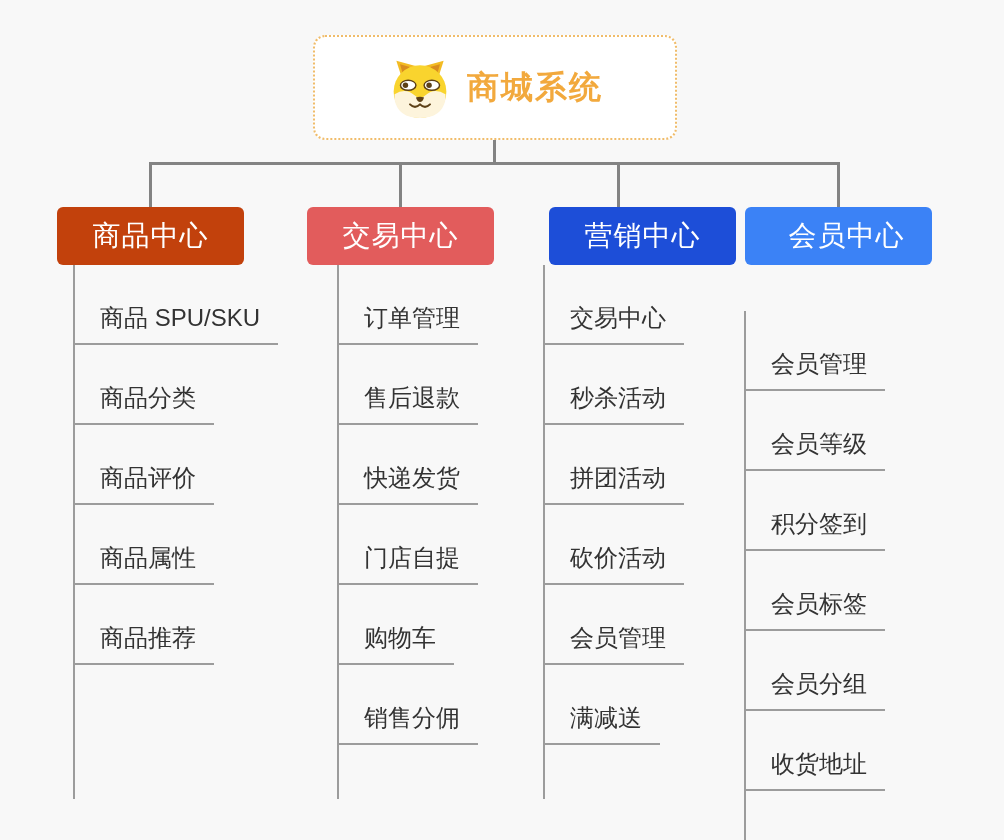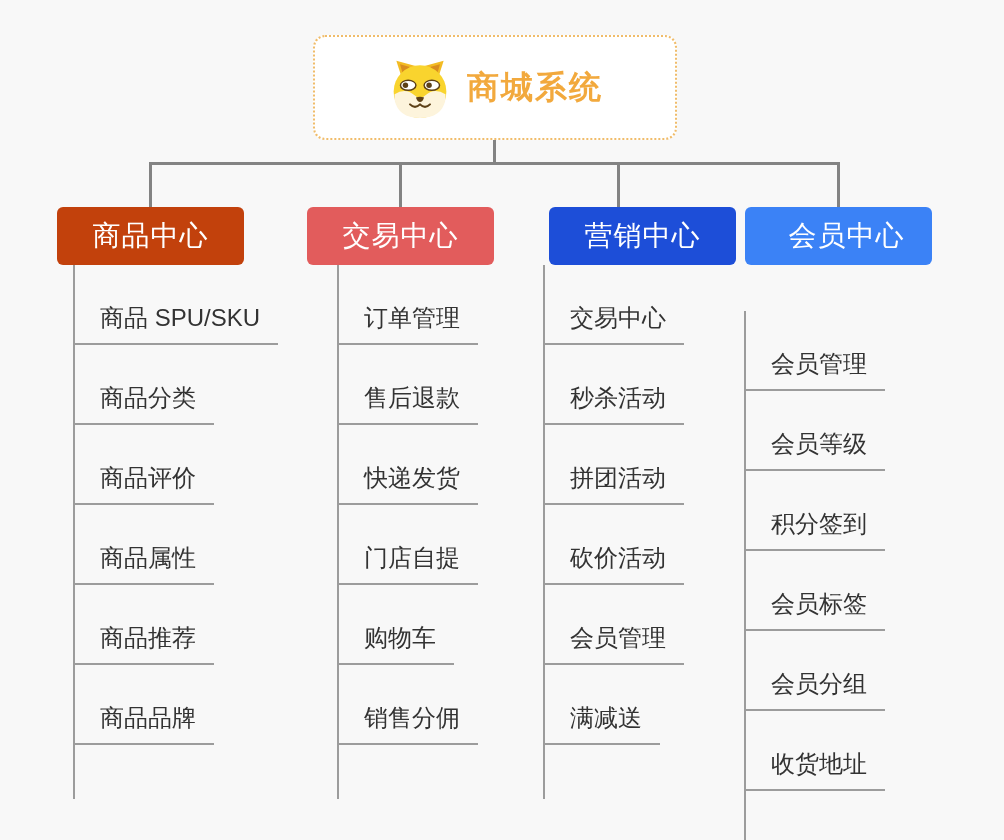--- a/index.html
+++ b/index.html
@@ -101,23 +101,20 @@
       </div>
     <div class="item-row">
         <span class="item-label">商品评价</span>
       </div>
     <div class="item-row">
         <span class="item-label">商品属性</span>
       </div>
     <div class="item-row">
         <span class="item-label">商品推荐</span>
       </div>
-    <div class="item-row">
-        <span class="item-label">商品品牌</span>
-      </div>
   </div>
 
   <div class="item-col col-1">
     <div class="item-row">
         <span class="item-label">订单管理</span>
       </div>
     <div class="item-row">
         <span class="item-label">售后退款</span>
       </div>
     <div class="item-row">

